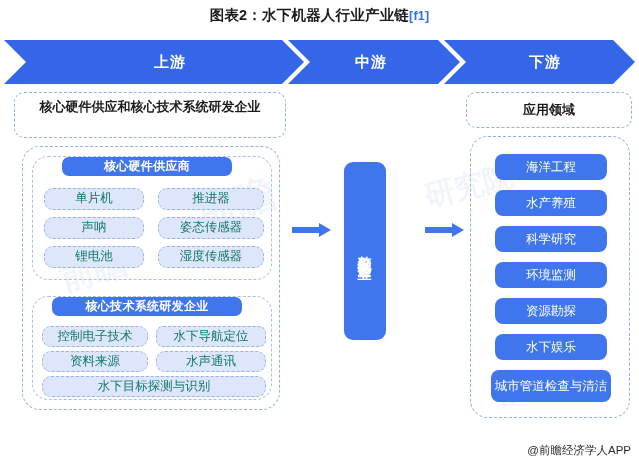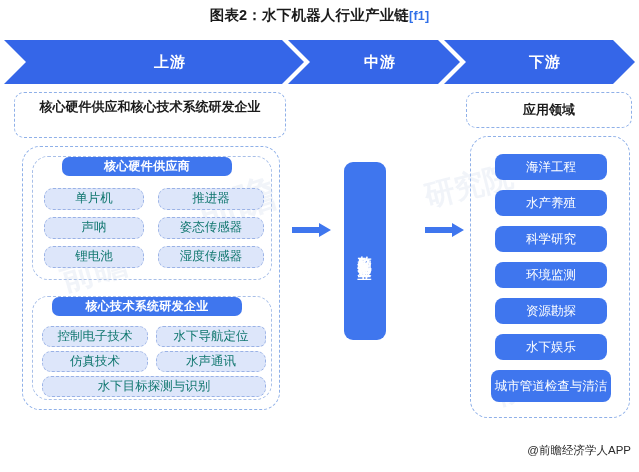--- a/index.html
+++ b/index.html
@@ -22,21 +22,21 @@
 
   
   .ribbon{position:absolute;left:4px;top:40px;width:631px;height:44px;}
   .ribbon svg{display:block;}
   .seg-label{
     position:absolute;top:40px;height:36px;line-height:44px;
     color:#ffffff;font-size:15px;font-weight:bold;text-align:center;
     letter-spacing:1px;pointer-events:none;
   }
   #lbl-up{left:60px;width:220px;}
-  #lbl-mid{left:315px;width:130px;text-align:center;}
+  #lbl-mid{left:306px;width:130px;text-align:center;}
   #lbl-down{left:470px;width:150px;}
 
   
   .dbox{
     position:absolute;border:1px dashed #8fb0e8;border-radius:14px;
     background:transparent;box-sizing:border-box;
   }
   .dbox.thin{border-color:#a8bfe8;}
 
   
@@ -158,21 +158,21 @@
   <div class="chip" style="left:44px;  top:217px; width:100px; height:22px;">声呐</div>
   <div class="chip" style="left:158px; top:217px; width:106px; height:22px;">姿态传感器</div>
   <div class="chip" style="left:44px;  top:246px; width:100px; height:22px;">锂电池</div>
   <div class="chip" style="left:158px; top:246px; width:106px; height:22px;">湿度传感器</div>
 
   <div class="dbox thin" id="grp-tech"></div>
   <div class="pill" id="pill-tech">核心技术系统研发企业</div>
 
   <div class="chip" style="left:42px;  top:326px; width:106px; height:21px;">控制电子技术</div>
   <div class="chip" style="left:156px; top:326px; width:110px; height:21px;border-radius:7px;">水下导航定位</div>
-  <div class="chip" style="left:42px;  top:351px; width:106px; height:21px;">仿真技术</div>
+  <div class="chip" style="left:42px;  top:351px; width:106px; height:21px;">资料来源</div>
   <div class="chip" style="left:156px; top:351px; width:110px; height:21px;">水声通讯</div>
   <div class="chip" style="left:42px;  top:376px; width:224px; height:21px;">水下目标探测与识别</div>
 
   <div class="arrow" style="left:292px;top:222px;">
     <svg width="40" height="16" viewBox="0 0 40 16" xmlns="http://www.w3.org/2000/svg">
       <path d="M0,5 L27,5 L27,1 L39,8 L27,15 L27,11 L0,11 Z" fill="#3f76ee"></path>
     </svg>
   </div>
 
   <div id="mid-box">整机制造企业</div>

